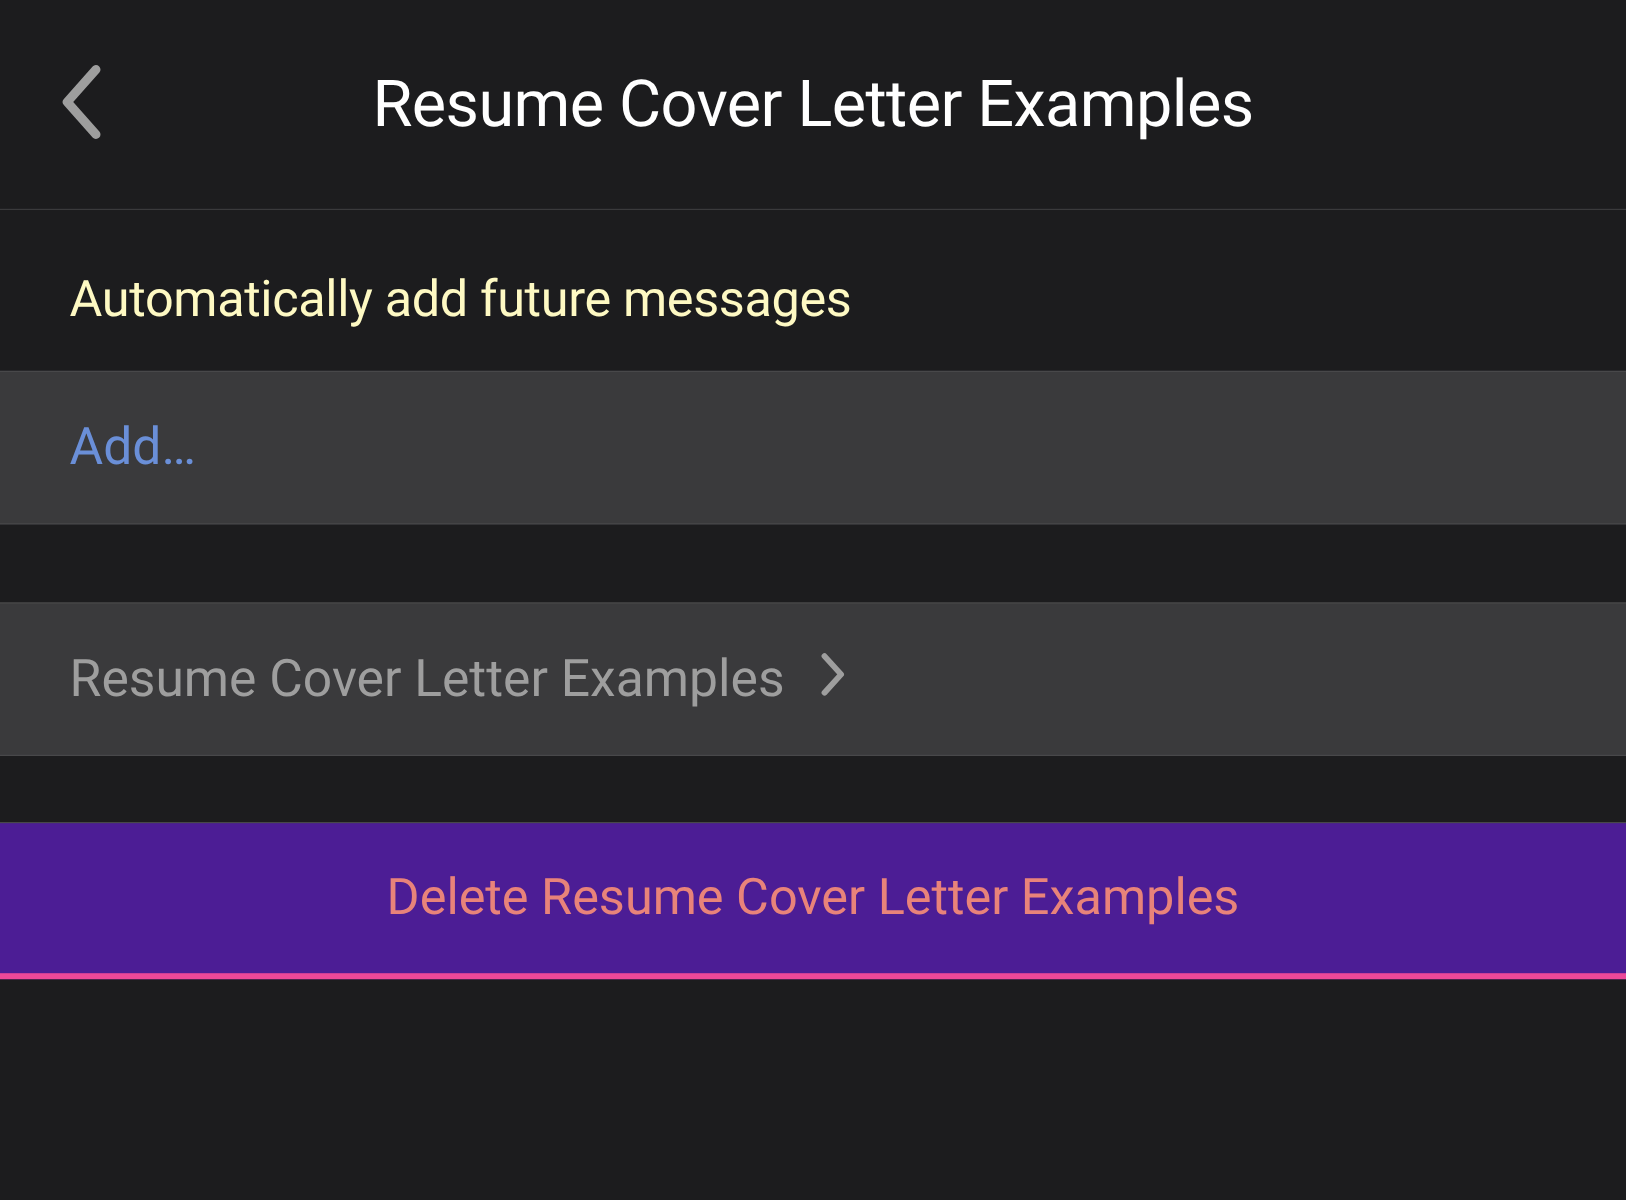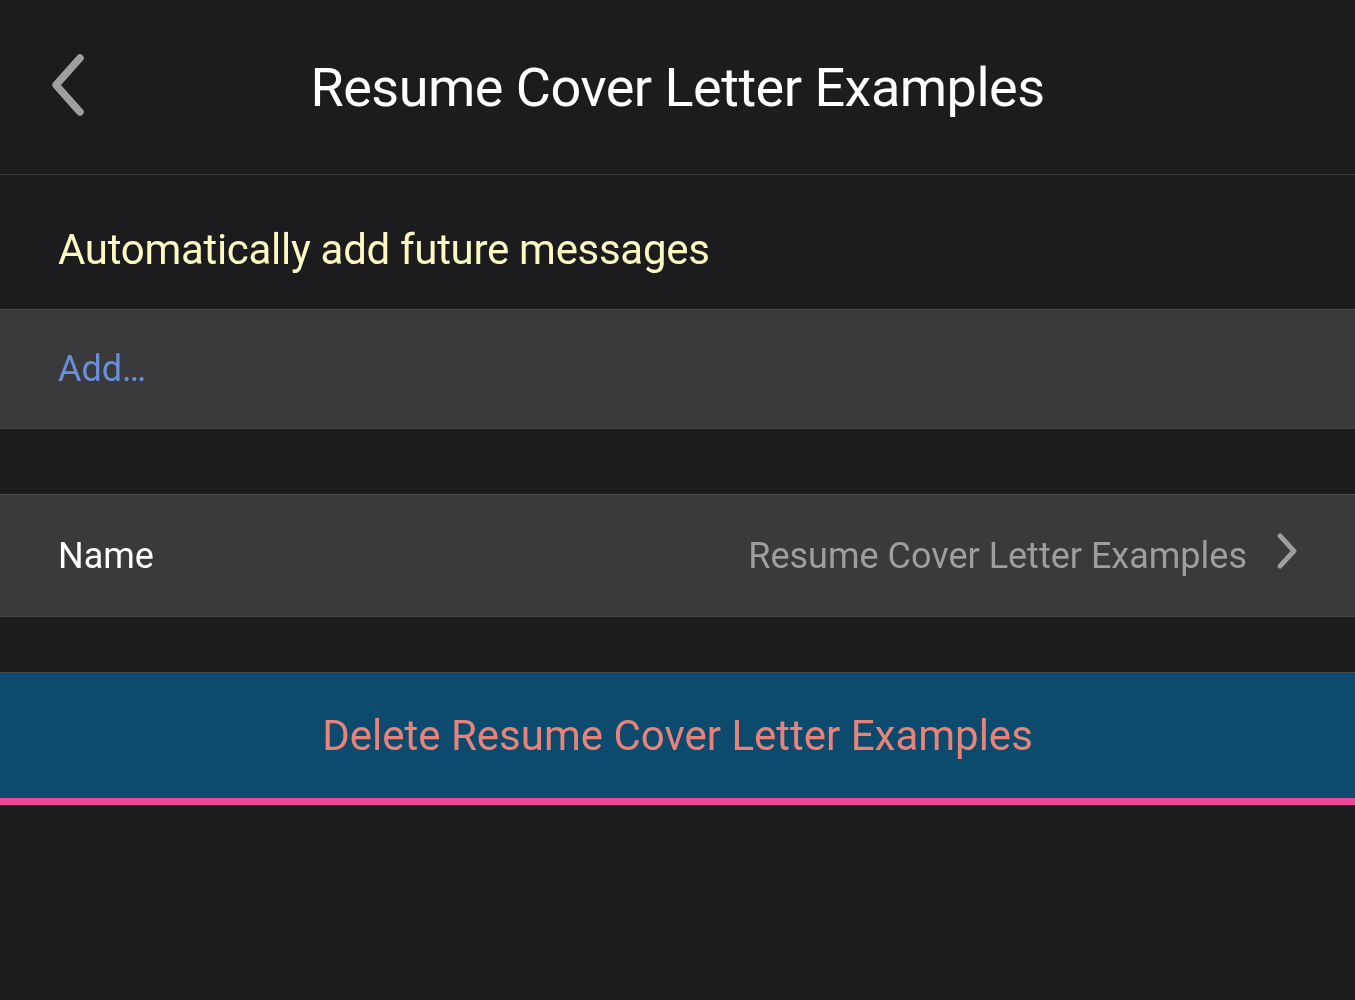--- a/index.html
+++ b/index.html
@@ -55,21 +55,21 @@
       color: #fef9c3;
       letter-spacing: -0.3px;
     }
     
     .row {
       background-color: #3a3a3c;
       padding: 38px 58px;
       display: flex;
       align-items: center;
       justify-content: space-between;
-      font-size: 36px;
+      font-size: 43px;
       border-top: 1px solid #48484a;
       border-bottom: 1px solid #48484a;
     }
     
     .row-action {
       color: #6a8fd8;
       cursor: pointer;
     }
     
     .row-label {
@@ -92,30 +92,30 @@
     
     .spacer {
       height: 65px;
     }
     
     .spacer-small {
       height: 55px;
     }
     
     .delete-row {
-      background-color: #0c4a6e;
+      background-color: #4c1d95;
       padding: 38px 58px;
       display: flex;
       align-items: center;
       justify-content: center;
       font-size: 42px;
       color: #e8837a;
       cursor: pointer;
       border-top: 1px solid #48484a;
-      border-bottom: 7px solid #ec4899;
+      border-bottom: 5px solid #ec4899;
       font-weight: 400;
     }
   </style>
 </head>
 <body>
 
 <div class="header">
   <div class="back-button">
     <span>
       <svg viewBox="0 0 24 44" fill="none" stroke="#9e9e9e" stroke-width="5" stroke-linecap="round" stroke-linejoin="round">
@@ -128,21 +128,20 @@
 
 <div class="section-header">Automatically add future messages</div>
 
 <div class="row">
   <span class="row-action">Add…</span>
 </div>
 
 <div class="spacer"></div>
 
 <div class="row">
-  <span class="row-label">Name</span>
   <span class="row-value">
     <span>Resume Cover Letter Examples</span>
     <span class="chevron-right">
       <svg viewBox="0 0 14 26" fill="none" stroke="#9e9e9e" stroke-width="3.5" stroke-linecap="round" stroke-linejoin="round">
         <polyline points="2,2 12,13 2,24"></polyline>
       </svg>
     </span>
   </span>
 </div>
 

